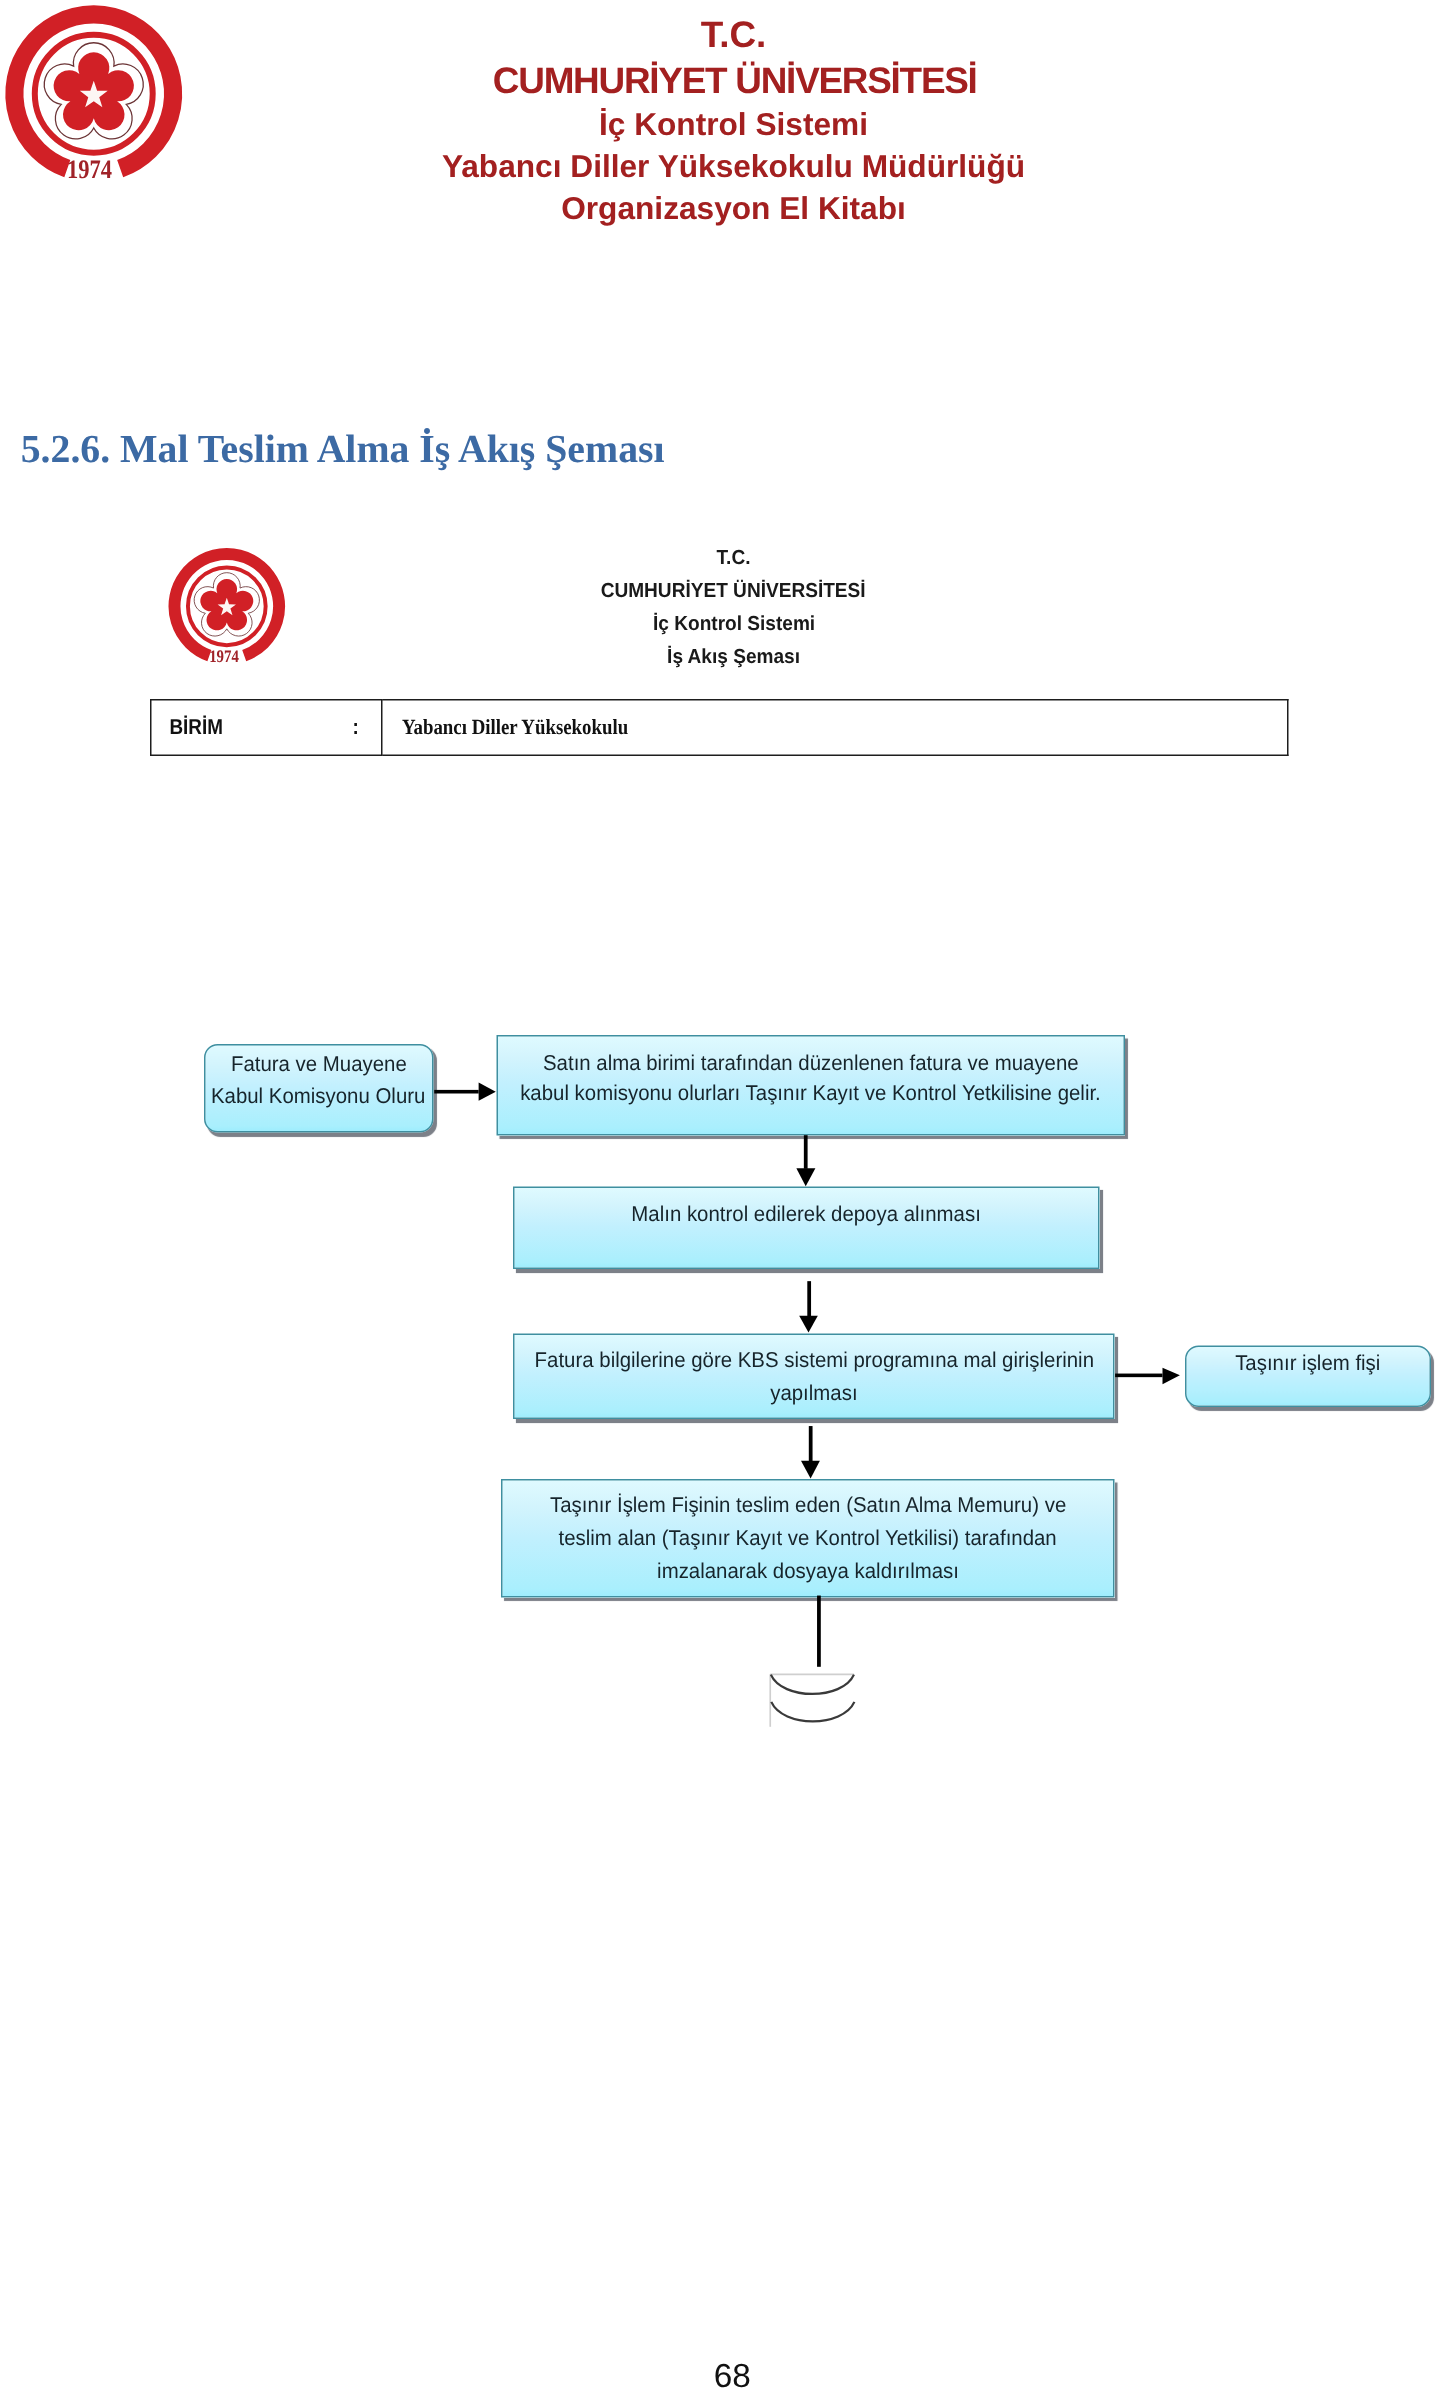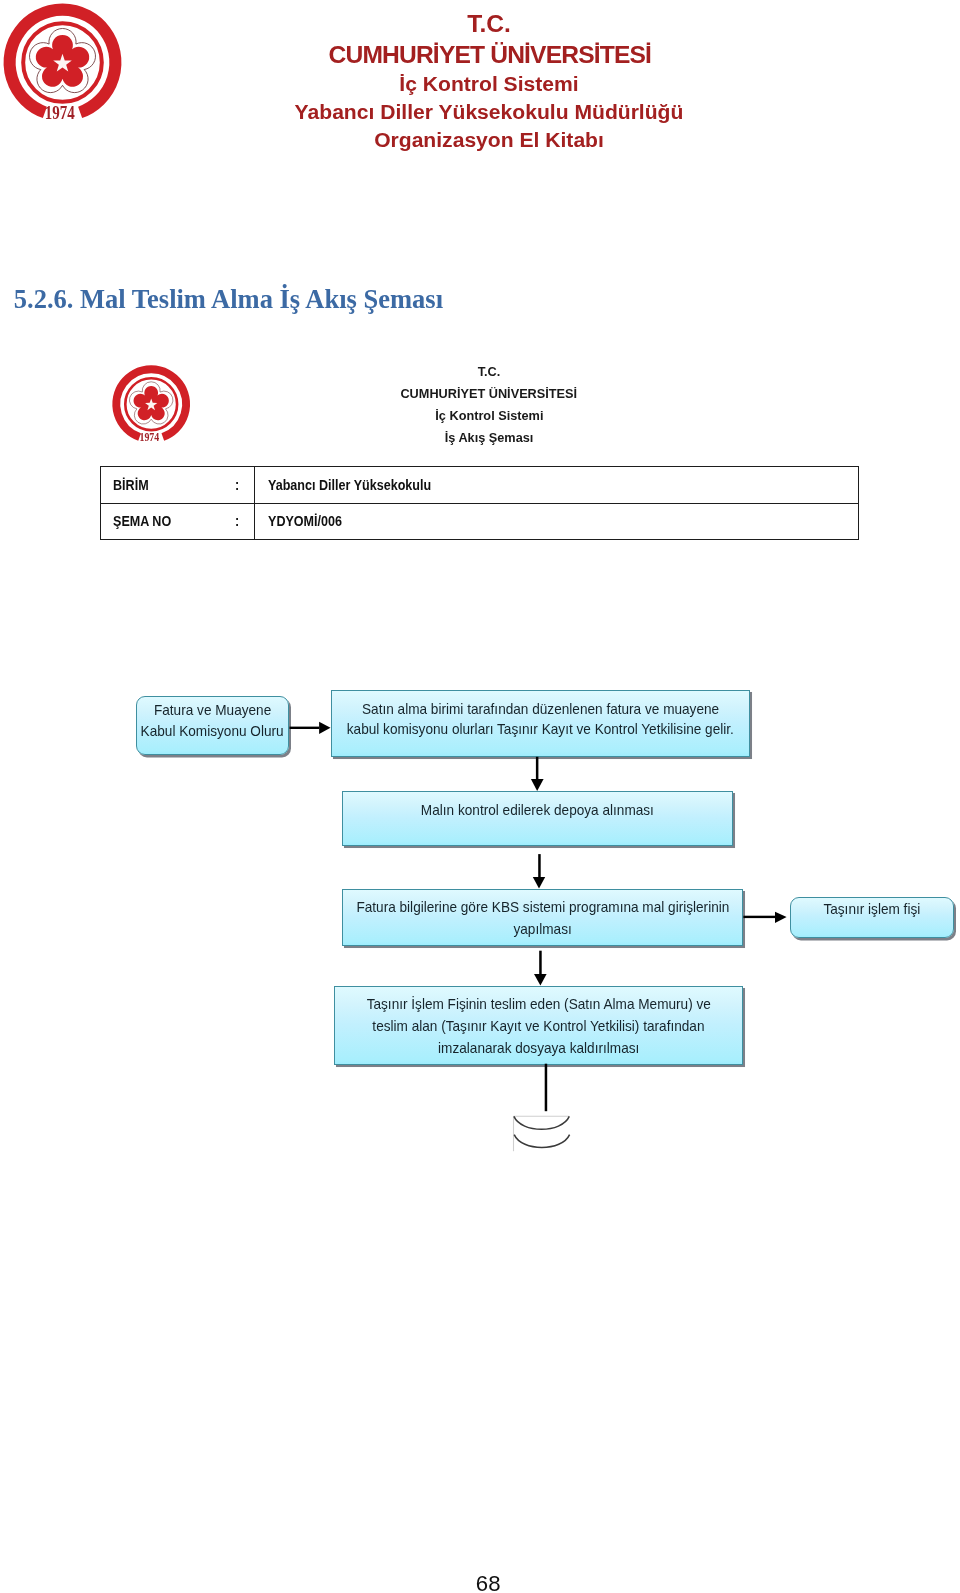--- a/index.html
+++ b/index.html
@@ -37,21 +37,21 @@
   #form-header-text .f1{top:371.6px;}
   #form-header-text .f2{top:393.8px;}
   #form-header-text .f3{top:416.0px;}
   #form-header-text .f4{top:438.4px;}
   #form-table{left:99.6px;top:466px;width:759px;}
   #form-table table{border-collapse:collapse;width:759px;table-layout:fixed;}
   #form-table td{border:1.4px solid #1d1d1d;height:35.55px;padding:0;
       position:relative;}
   #form-table td.lbl{width:153px;border-right:none;}
   #form-table td.colon{width:0;border-left:none;}
-  #form-table td.val{border-left:1.4px solid #1d1d1d;}
+  #form-table td.val{border-left:1.4px solid #1d1d1d;font-family:Liberation Serif, serif;}
   #form-table td > span{position:absolute;display:block;font-weight:bold;
       font-size:14.4px;color:#111;transform:scaleX(0.873);
       transform-origin:left center;white-space:nowrap;
       top:50%;margin-top:-9px;line-height:18px;}
   #form-table td.lbl > span{left:12.2px;}
   #form-table td.colon > span{left:-18.2px;}
   #form-table td.val > span{left:13.4px;}
 
   
   #flowchart{left:0;top:0;width:960px;height:1593px;pointer-events:none;}
@@ -120,31 +120,20 @@
         <td class="lbl">
             <span>BİRİM</span>
           </td>
         <td class="colon">
             <span>:</span>
           </td>
         <td class="val">
             <span>Yabancı Diller Yüksekokulu</span>
           </td>
       </tr>
-      <tr>
-        <td class="lbl">
-            <span>ŞEMA NO</span>
-          </td>
-        <td class="colon">
-            <span>:</span>
-          </td>
-        <td class="val">
-            <span>YDYOMİ/006</span>
-          </td>
-      </tr>
     </tbody>
   </table>
 </div>
 
 <div class="fbox round" style="left:135.7px;top:696.2px;width:153.6px;height:58.4px;"></div>
 <div class="ftxt" style="left:135.7px;width:153.6px;top:709.84px;"><span>Fatura ve Muayene</span></div>
 <div class="ftxt" style="left:135.7px;width:153.6px;top:730.74px;"><span>Kabul Komisyonu Oluru</span></div>
 
 <div class="fbox" style="left:331px;top:690px;width:419px;height:66.7px;"></div>
 <div class="ftxt" style="left:331px;width:419px;top:708.64px;"><span>Satın alma birimi tarafından düzenlenen fatura ve muayene</span></div>

